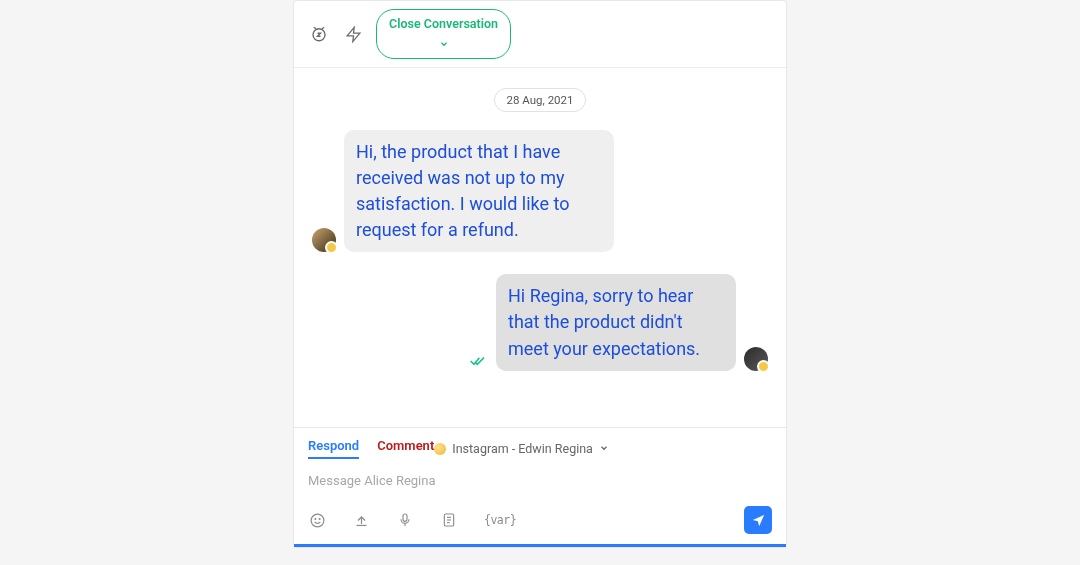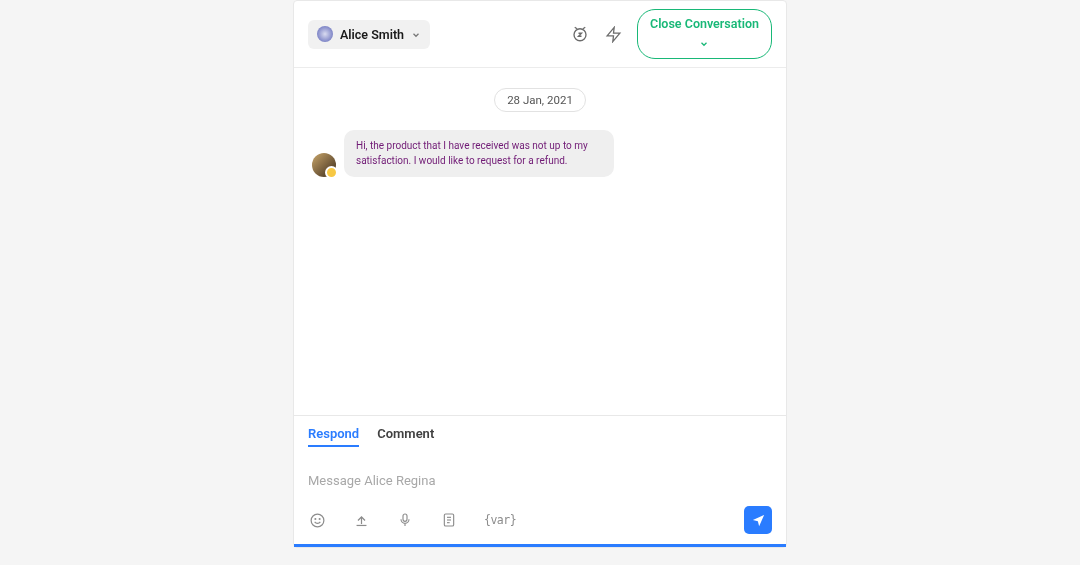--- a/index.html
+++ b/index.html
@@ -154,23 +154,23 @@
     }
 
     .avatar.dark {
       background: linear-gradient(135deg, #2a2a2a, #5a5a5a);
     }
 
     .bubble {
       background: #efefef;
       border-radius: 10px;
       padding: 9px 12px;
-      font-size: 10px;
+      font-size: 18px;
       line-height: 1.45;
-      color: #701a75;
+      color: #1d4ed8;
       max-width: 270px;
     }
 
     .row.out .bubble {
       background: #e0e0e0;
       max-width: 240px;
     }
 
     .read-ticks {
       color: #1fc28f;
@@ -180,32 +180,32 @@
     
     .composer {
       border-top: 1px solid #e8e8e8;
       padding: 10px 14px 10px 14px;
       position: relative;
     }
 
     .tabs {
       display: flex;
       align-items: center;
-      margin-bottom: 22px;
+      margin-bottom: 10px;
     }
 
     .tabs-left {
       display: flex;
       gap: 18px;
     }
 
     .tab {
       font-size: 13px;
       font-weight: 600;
-      color: #404040;
+      color: #b91c1c;
       padding-bottom: 4px;
       cursor: pointer;
     }
 
     .tab.active {
       color: #2a7cff;
       border-bottom: 2px solid #2a7cff;
     }
 
     .channel {
@@ -278,29 +278,20 @@
       background: #2a7cff;
       width: 100%;
     }
   </style>
 </head>
 <body>
 
 <div class="panel">
 
   <div class="header">
-    <div class="agent-chip">
-      <span class="agent-icon"></span>
-      <span class="agent-name">Alice Smith</span>
-      <span class="chev">
-        <svg width="10" height="10" viewBox="0 0 24 24" fill="none" stroke="currentColor" stroke-width="3">
-            <polyline points="6 9 12 15 18 9"></polyline>
-          </svg>
-      </span>
-    </div>
 
     <div class="header-right">
       <div class="icon-btn">
         <svg width="18" height="18" viewBox="0 0 24 24" fill="none" stroke="currentColor" stroke-width="1.8">
           <circle cx="12" cy="13" r="8"></circle>
           <path d="M10 11h4l-4 4h4"></path>
           <path d="M5 3l3 2M19 3l-3 2"></path>
         </svg>
       </div>
       <div class="icon-btn">
@@ -313,34 +304,53 @@
         <span>
           <svg width="10" height="10" viewBox="0 0 24 24" fill="none" stroke="currentColor" stroke-width="3">
               <polyline points="6 9 12 15 18 9"></polyline>
             </svg>
         </span>
       </div>
     </div>
   </div>
 
   <div class="messages">
-    <div class="date-pill">28 Jan, 2021</div>
+    <div class="date-pill">28 Aug, 2021</div>
 
     <div class="row in">
       <div class="avatar"></div>
       <div class="bubble">Hi, the product that I have received was not up to my satisfaction. I would like to request for a refund.</div>
     </div>
 
+    <div class="row out">
+      <span class="read-ticks">
+        <svg width="16" height="12" viewBox="0 0 24 16" fill="none" stroke="currentColor" stroke-width="2.4">
+          <polyline points="1 8 6 13 14 3"></polyline>
+          <polyline points="8 10 11 13 21 3"></polyline>
+        </svg>
+      </span>
+      <div class="bubble">Hi Regina, sorry to hear that the product didn't meet your expectations.</div>
+      <div class="avatar dark"></div>
+    </div>
   </div>
 
   <div class="composer">
     <div class="tabs">
       <div class="tabs-left">
         <div class="tab active">Respond</div>
         <div class="tab">Comment</div>
+      </div>
+      <div class="channel">
+        <span class="channel-dot"></span>
+        <span>Instagram - Edwin Regina</span>
+        <span>
+          <svg width="10" height="10" viewBox="0 0 24 24" fill="none" stroke="currentColor" stroke-width="3">
+              <polyline points="6 9 12 15 18 9"></polyline>
+            </svg>
+        </span>
       </div>
     </div>
 
     <div class="input-placeholder">Message Alice Regina</div>
 
     <div class="toolbar">
       <div class="toolbar-left">
         <div class="tool-icon">
           <svg width="17" height="17" viewBox="0 0 24 24" fill="none" stroke="currentColor" stroke-width="1.7">
             <circle cx="12" cy="12" r="9"></circle>

